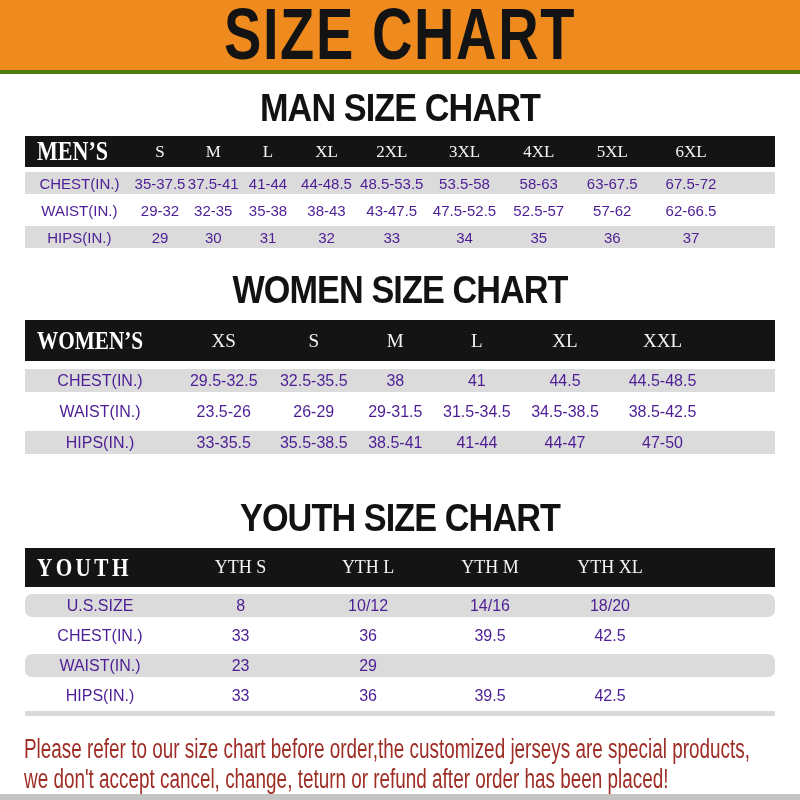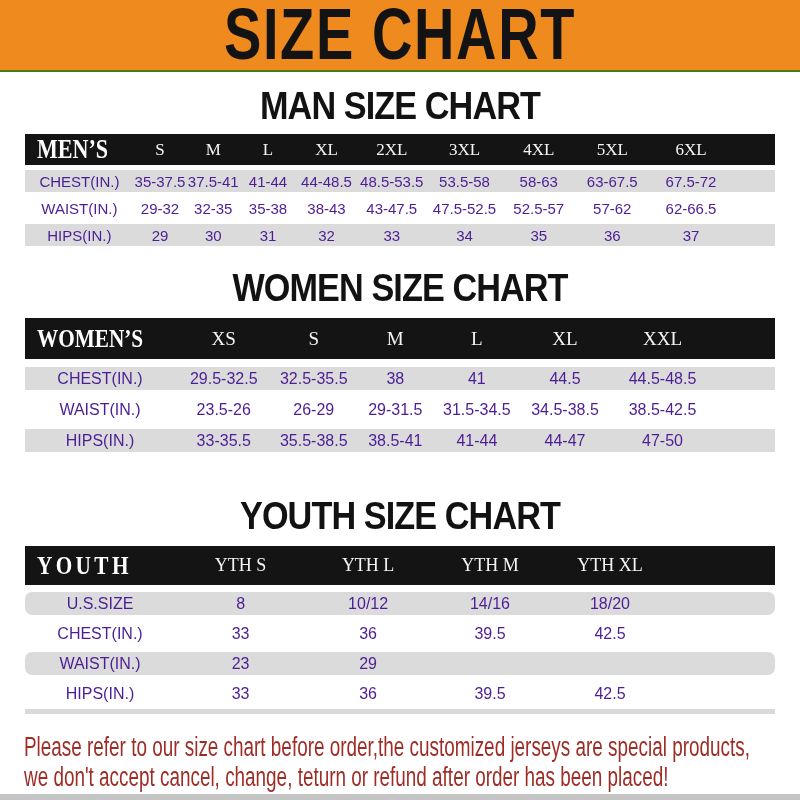--- a/index.html
+++ b/index.html
@@ -2,21 +2,21 @@
 <html><head>
 <meta charset="utf-8">
 <style>
   html,body{margin:0;padding:0;}
   body{
     width:800px;height:800px;background:#ffffff;position:relative;overflow:hidden;
     font-family:"Liberation Sans", sans-serif;
   }
   
   .banner{
-    height:70px;background:#EE8A1E;border-bottom:2px solid #4d7c0f;
+    height:70px;background:#EE8A1E;border-bottom:4px solid #4d7c0f;
     display:flex;align-items:center;justify-content:center;
   }
   .banner-title{
     font-size:70px;font-weight:800;color:#131313;letter-spacing:2px;white-space:nowrap;
     transform:scale(0.80,1.02);line-height:1;
   }
   
   .section-heading{
     text-align:center;font-weight:800;color:#121212;font-size:38px;line-height:44px;
     transform:scaleX(0.90);letter-spacing:-1px;

